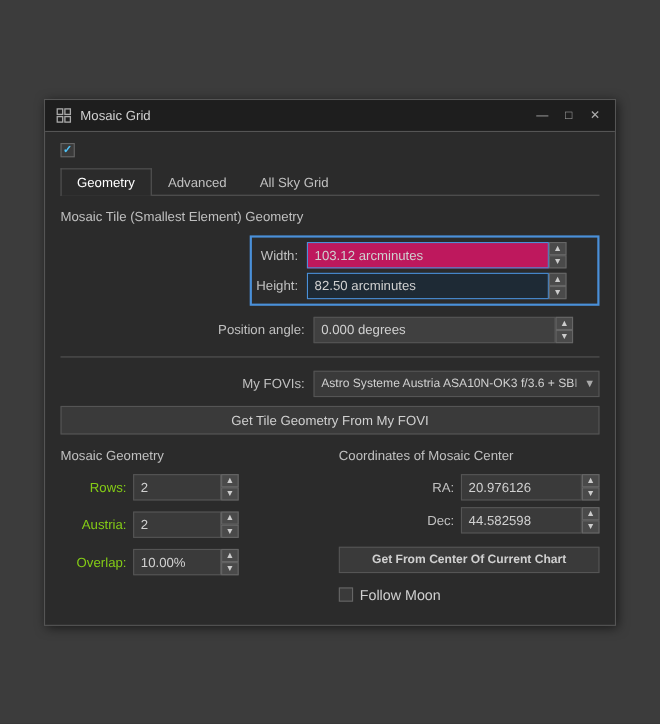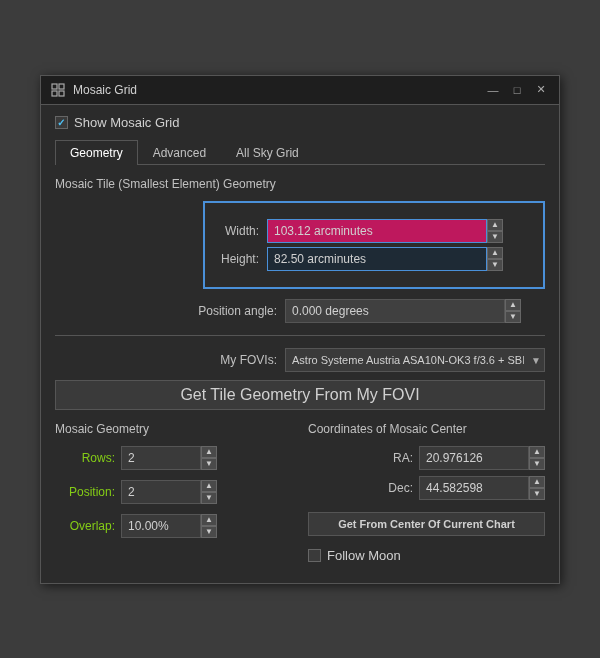--- a/index.html
+++ b/index.html
@@ -186,21 +186,21 @@
       display: flex;
       align-items: center;
       justify-content: center;
       font-size: 8px;
       padding: 0;
       line-height: 1;
     }
 
     .highlighted-section {
       border: 2px solid #4a90d9;
-      padding: 16px;
+      padding: 4px;
       margin-bottom: 6px;
     }
 
     .divider {
       border: none;
       border-top: 1px solid #555;
       margin: 12px 0;
     }
 
     .fov-row {
@@ -244,21 +244,21 @@
       font-size: 10px;
       pointer-events: none;
     }
 
     .full-button {
       width: 100%;
       background: #3a3a3a;
       border: 1px solid #555;
       color: #d0d0d0;
       padding: 5px 10px;
-      font-size: 16px;
+      font-size: 12px;
       cursor: pointer;
       text-align: center;
       margin-bottom: 12px;
     }
 
     .two-col {
       display: flex;
       gap: 16px;
       margin-bottom: 10px;
     }
@@ -394,21 +394,20 @@
       <button class="title-btn">—</button>
       <button class="title-btn">□</button>
       <button class="title-btn">✕</button>
     </div>
   </div>
 
   <div class="window-content">
     
     <div class="show-grid-row">
       <div class="checkbox checked"></div>
-      <span>Show Mosaic Grid</span>
     </div>
 
     
     <div class="tabs">
       <div class="tab active">
         <span>Geometry</span>
       </div>
       <div class="tab">
         <span>Advanced</span>
       </div>
@@ -488,21 +487,21 @@
           <div class="col-input-wrapper">
             <input type="text" class="col-spin-input" value="2" style="">
             <div class="spin-buttons">
               <button class="spin-btn">▲</button>
               <button class="spin-btn">▼</button>
             </div>
           </div>
         </div>
 
         <div class="col-form-group">
-          <label class="col-label">Position:</label>
+          <label class="col-label">Austria:</label>
           <div class="col-input-wrapper">
             <input type="text" class="col-spin-input" value="2" style="">
             <div class="spin-buttons">
               <button class="spin-btn">▲</button>
               <button class="spin-btn">▼</button>
             </div>
           </div>
         </div>
 
         <div class="col-form-group">

